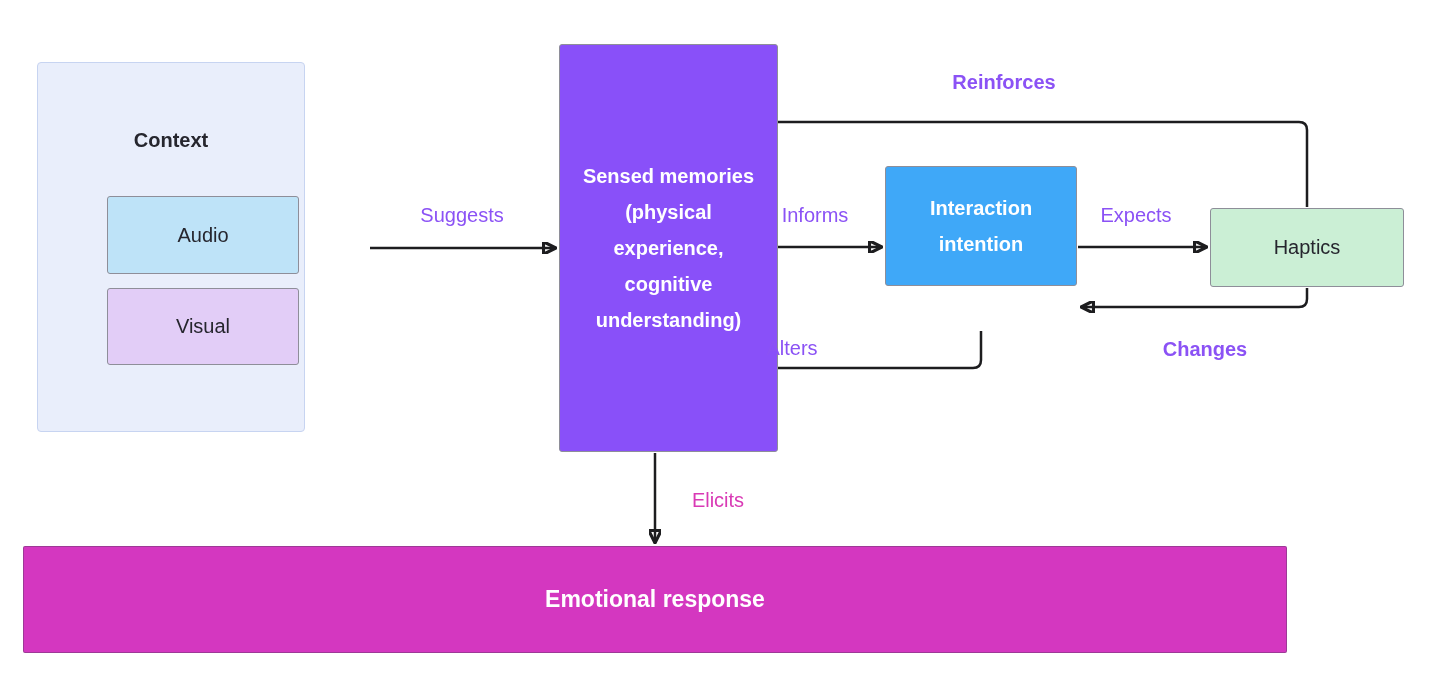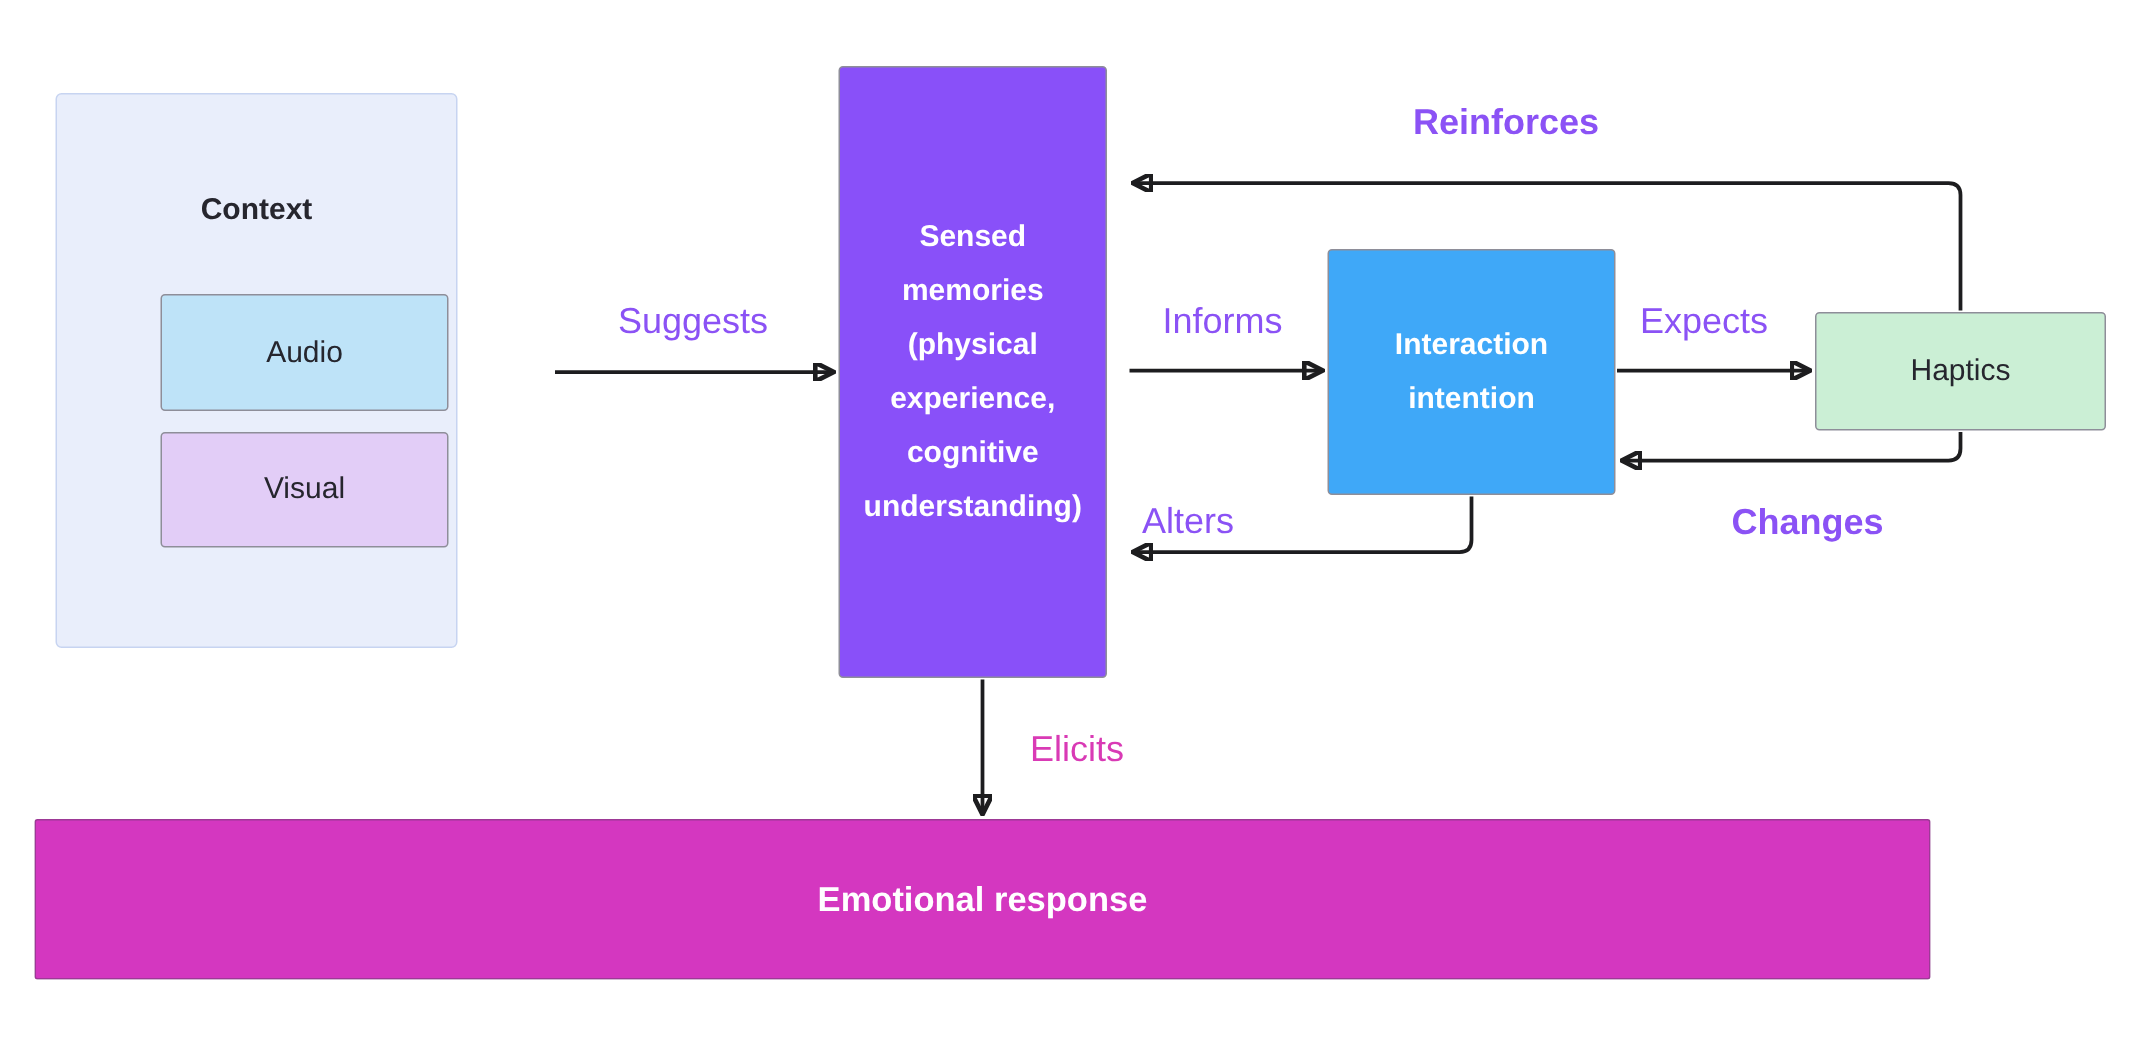--- a/index.html
+++ b/index.html
@@ -60,32 +60,32 @@
   }
   .node-visual {
     left: 69px; top: 225px; width: 192px; height: 77px;
     background: var(--visual-fill, #E2CDF7);
     border: 1px solid var(--node-border, #8E8E99);
     border-radius: 3px;
     font-size: 20px;
     color: var(--text-dark, #26262E);
   }
   .node-sensed {
-    left: 559px; top: 44px; width: 179px; height: 408px;
+    left: 559px; top: 44px; width: 219px; height: 408px;
     background: var(--sensed-fill, #8950F9);
     border: 1px solid var(--node-border, #8E8E99);
     border-radius: 3px;
     color: #ffffff;
     font-weight: bold;
     font-size: 20px;
     line-height: 36px;
     padding: 12px 14px;
   }
   .node-interaction {
-    left: 885px; top: 166px; width: 192px; height: 164px;
+    left: 885px; top: 166px; width: 192px; height: 120px;
     background: var(--interaction-fill, #3FA8F8);
     border: 1px solid var(--node-border, #8E8E99);
     border-radius: 3px;
     color: #ffffff;
     font-weight: bold;
     font-size: 20px;
     line-height: 36px;
     padding: 0 24px;
   }
   .node-haptics {
@@ -101,21 +101,21 @@
     background: var(--emotional-fill, #D437C0);
     border: 1px solid rgba(90, 60, 100, 0.45);
     border-radius: 2px;
     color: #ffffff;
     font-weight: bold;
     font-size: 23px;
   }
   .edge-label {
     position: absolute;
     transform: translate(-50%, -50%);
-    font-size: 24px;
+    font-size: 20px;
     white-space: nowrap;
     color: var(--edge-label-purple, #8B52F5);
   }
   .edge-label.bold { font-weight: bold; }
   .edge-label.pink { color: var(--edge-label-pink, #D93AB5); }
 </style>
 </head>
 <body>
 
 <div class="canvas">

